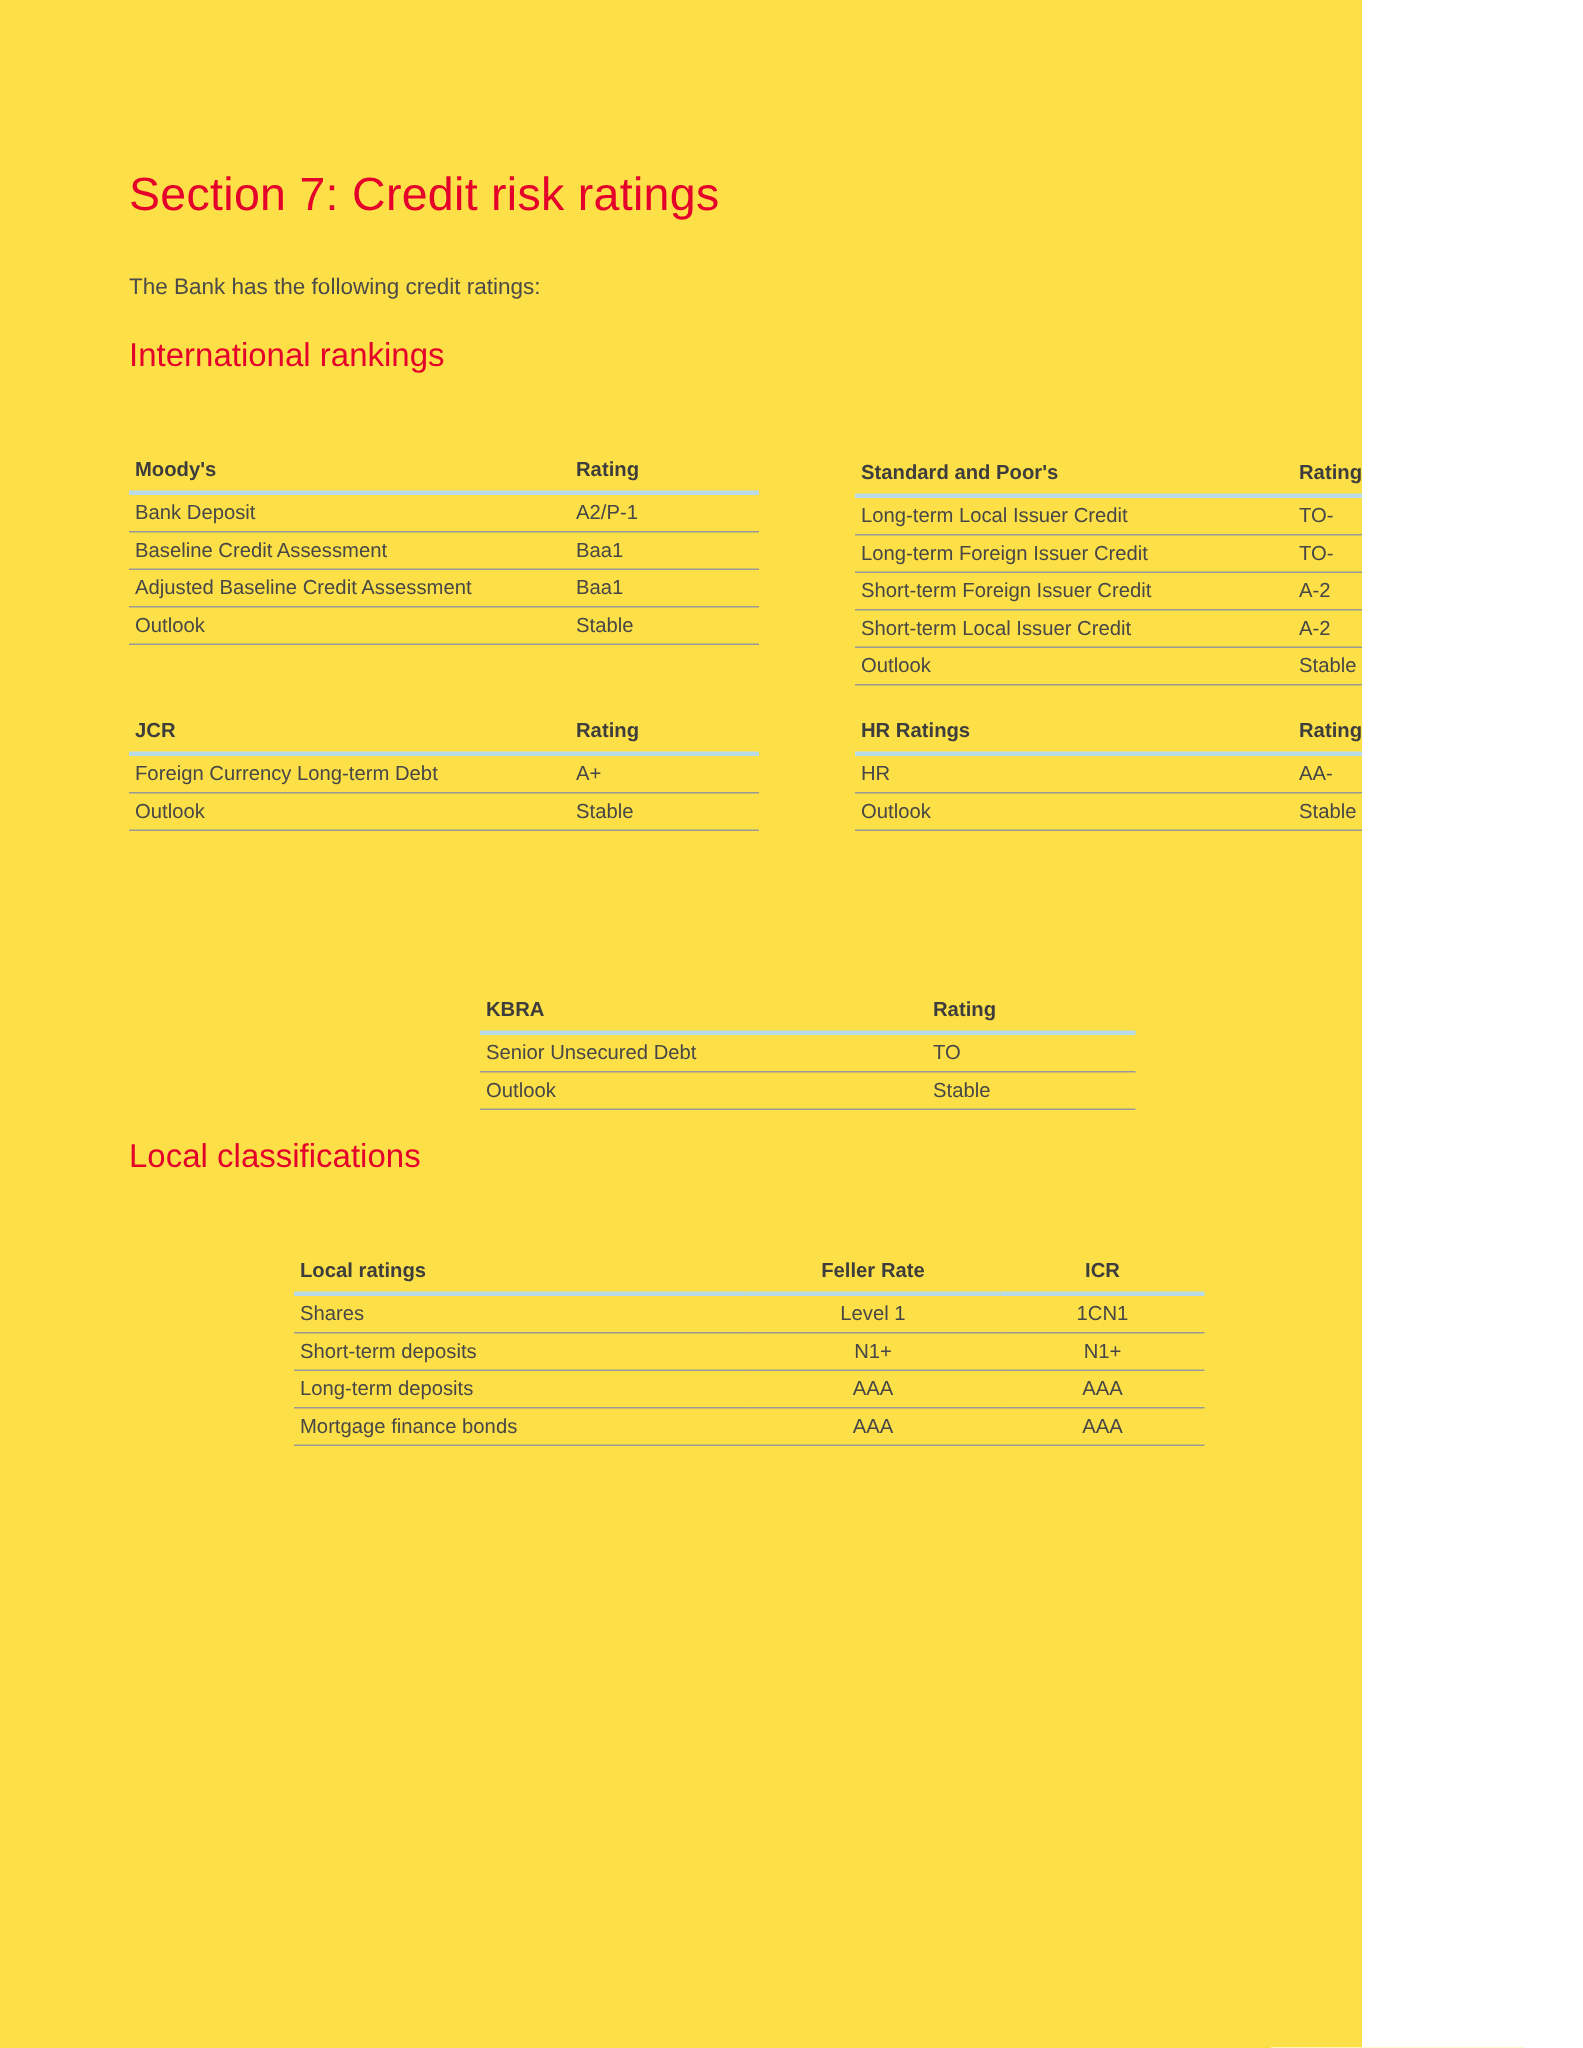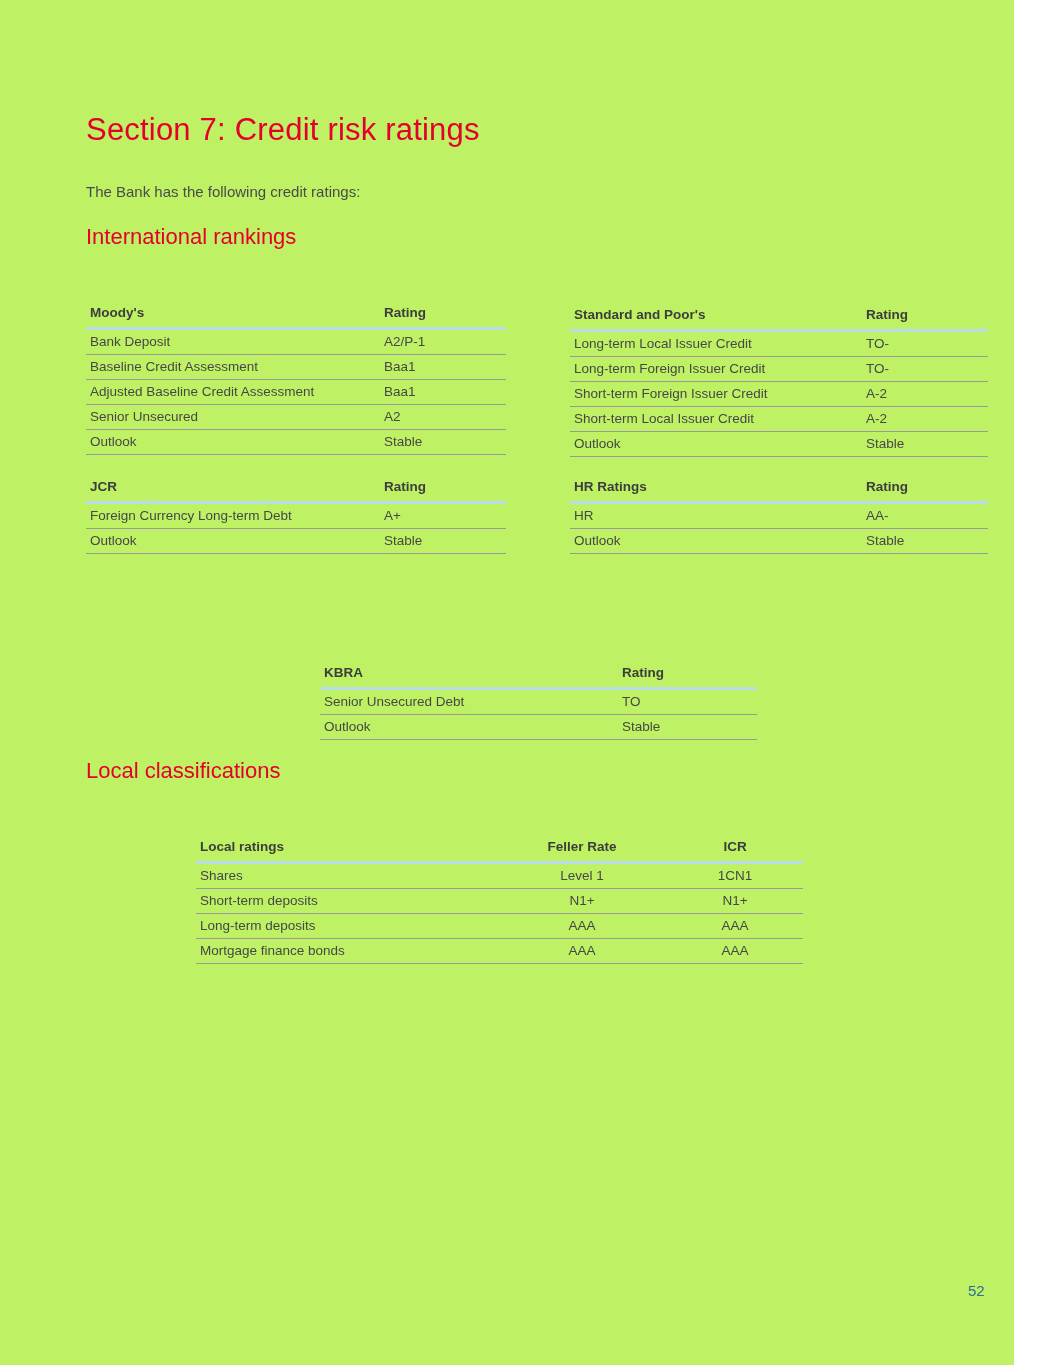--- a/index.html
+++ b/index.html
@@ -1,21 +1,21 @@
 <!DOCTYPE html>
 <html><head>
 <meta charset="utf-8">
 <style>
   * { margin:0; padding:0; box-sizing:border-box; }
   html,body { background:#ffffff; }
   .page {
     position:relative;
-    width:1014px;
+    width:908px;
     height:1365px;
-    background:#bef264;
+    background:#fde047;
     font-family:"Liberation Sans", sans-serif;
     color:#454545;
     overflow:hidden;
   }
   .doc-title {
     position:absolute;
     left:86px; top:112px;
     font-size:31px;
     font-weight:400;
     color:#e4002b;
@@ -106,24 +106,20 @@
         </tr>
         <tr>
           <td>Baseline Credit Assessment</td>
           <td>Baa1</td>
         </tr>
         <tr>
           <td>Adjusted Baseline Credit Assessment</td>
           <td>Baa1</td>
         </tr>
         <tr>
-          <td>Senior Unsecured</td>
-          <td>A2</td>
-        </tr>
-        <tr>
           <td>Outlook</td>
           <td>Stable</td>
         </tr>
       </tbody>
     </table>
   </div>
 
   <div class="table-wrap" id="table-sp">
     <table class="rating-table">
       <colgroup>

